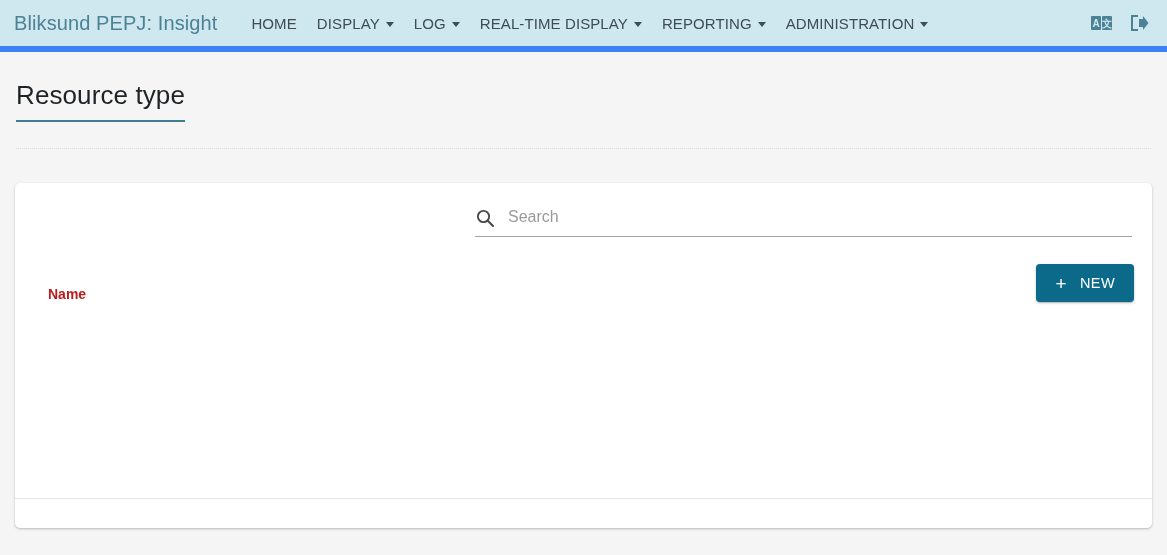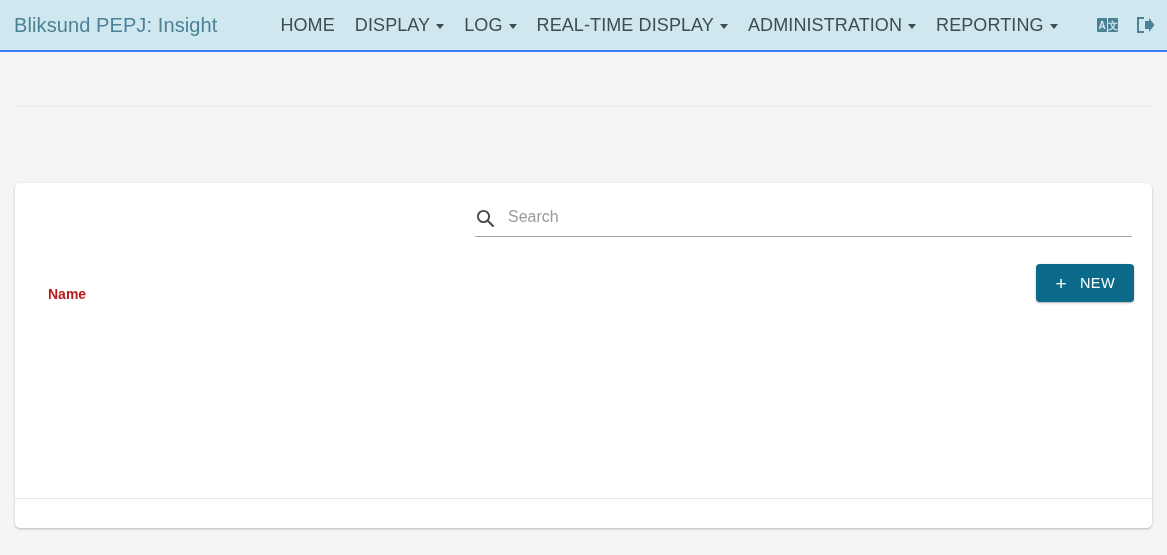--- a/index.html
+++ b/index.html
@@ -17,22 +17,21 @@
     -webkit-font-smoothing: antialiased;
   }
 
   
   .navbar {
     height: 52px;
     background: #cfe7ee;
     display: flex;
     align-items: center;
     padding: 0 14px 0 14px;
-    border-bottom: 2px solid #3b82f6;
-    gap: 29px;
+    border-bottom: 6px solid #3b82f6;
   }
 
   .brand {
     font-size: 20px;
     color: #4c8296;
     letter-spacing: .1px;
     margin-right: 24px;
     white-space: nowrap;
     cursor: pointer;
   }
@@ -40,21 +39,21 @@
   .nav-items {
     display: flex;
     align-items: center;
     flex: 1;
     gap: 0px;
   }
 
   .nav-item {
     display: flex;
     align-items: center;
-    font-size: 18px;
+    font-size: 15px;
     color: #3d4d52;
     padding: 6px 10px;
     white-space: nowrap;
     cursor: pointer;
     letter-spacing: .1px;
   }
 
   .caret {
     display: inline-block;
     width: 0; height: 0;
@@ -200,26 +199,26 @@
       <span class="caret"></span>
     </div>
 
 
     <div class="nav-item">
       <span>REAL-TIME DISPLAY</span>
       <span class="caret"></span>
     </div>
 
     <div class="nav-item">
+      <span>REPORTING</span>
+      <span class="caret"></span>
+    </div>
+
+    <div class="nav-item">
       <span>ADMINISTRATION</span>
-      <span class="caret"></span>
-    </div>
-
-    <div class="nav-item">
-      <span>REPORTING</span>
       <span class="caret"></span>
     </div>
 
   </div>
 
   <div class="nav-right">
     <div class="icon-btn">
       <svg width="22" height="16" viewBox="0 0 22 16" aria-hidden="true">
         <rect x="0" y="1" width="10" height="14" rx="1" fill="#4c8296"></rect>
         <text x="5" y="12" font-family="Liberation Sans, sans-serif" font-size="10" font-weight="bold" fill="#cfe7ee" text-anchor="middle">A</text>
@@ -230,20 +229,21 @@
     <div class="icon-btn">
       <svg width="20" height="18" viewBox="0 0 20 18" aria-hidden="true">
         <path d="M2 1 H9 V3 H4 V15 H9 V17 H2 Z" fill="#4c8296"></path>
         <path d="M10 5 H14 V2 L19.5 9 L14 16 V13 H10 Z" fill="#4c8296"></path>
       </svg>
     </div>
   </div>
 </div>
 
 <div class="page-head">
+  <div class="page-title">Resource type</div>
   <div class="title-rule"></div>
 </div>
 
 <div class="card">
 
   <div class="search-wrap">
     <span class="search-icon">
       <svg width="20" height="20" viewBox="0 0 20 20" aria-hidden="true">
         <circle cx="8.5" cy="8.5" r="5.6" fill="none" stroke="#4a4a4a" stroke-width="1.9"></circle>
         <line x1="12.8" y1="12.8" x2="18" y2="18" stroke="#4a4a4a" stroke-width="2.1" stroke-linecap="round"></line>

